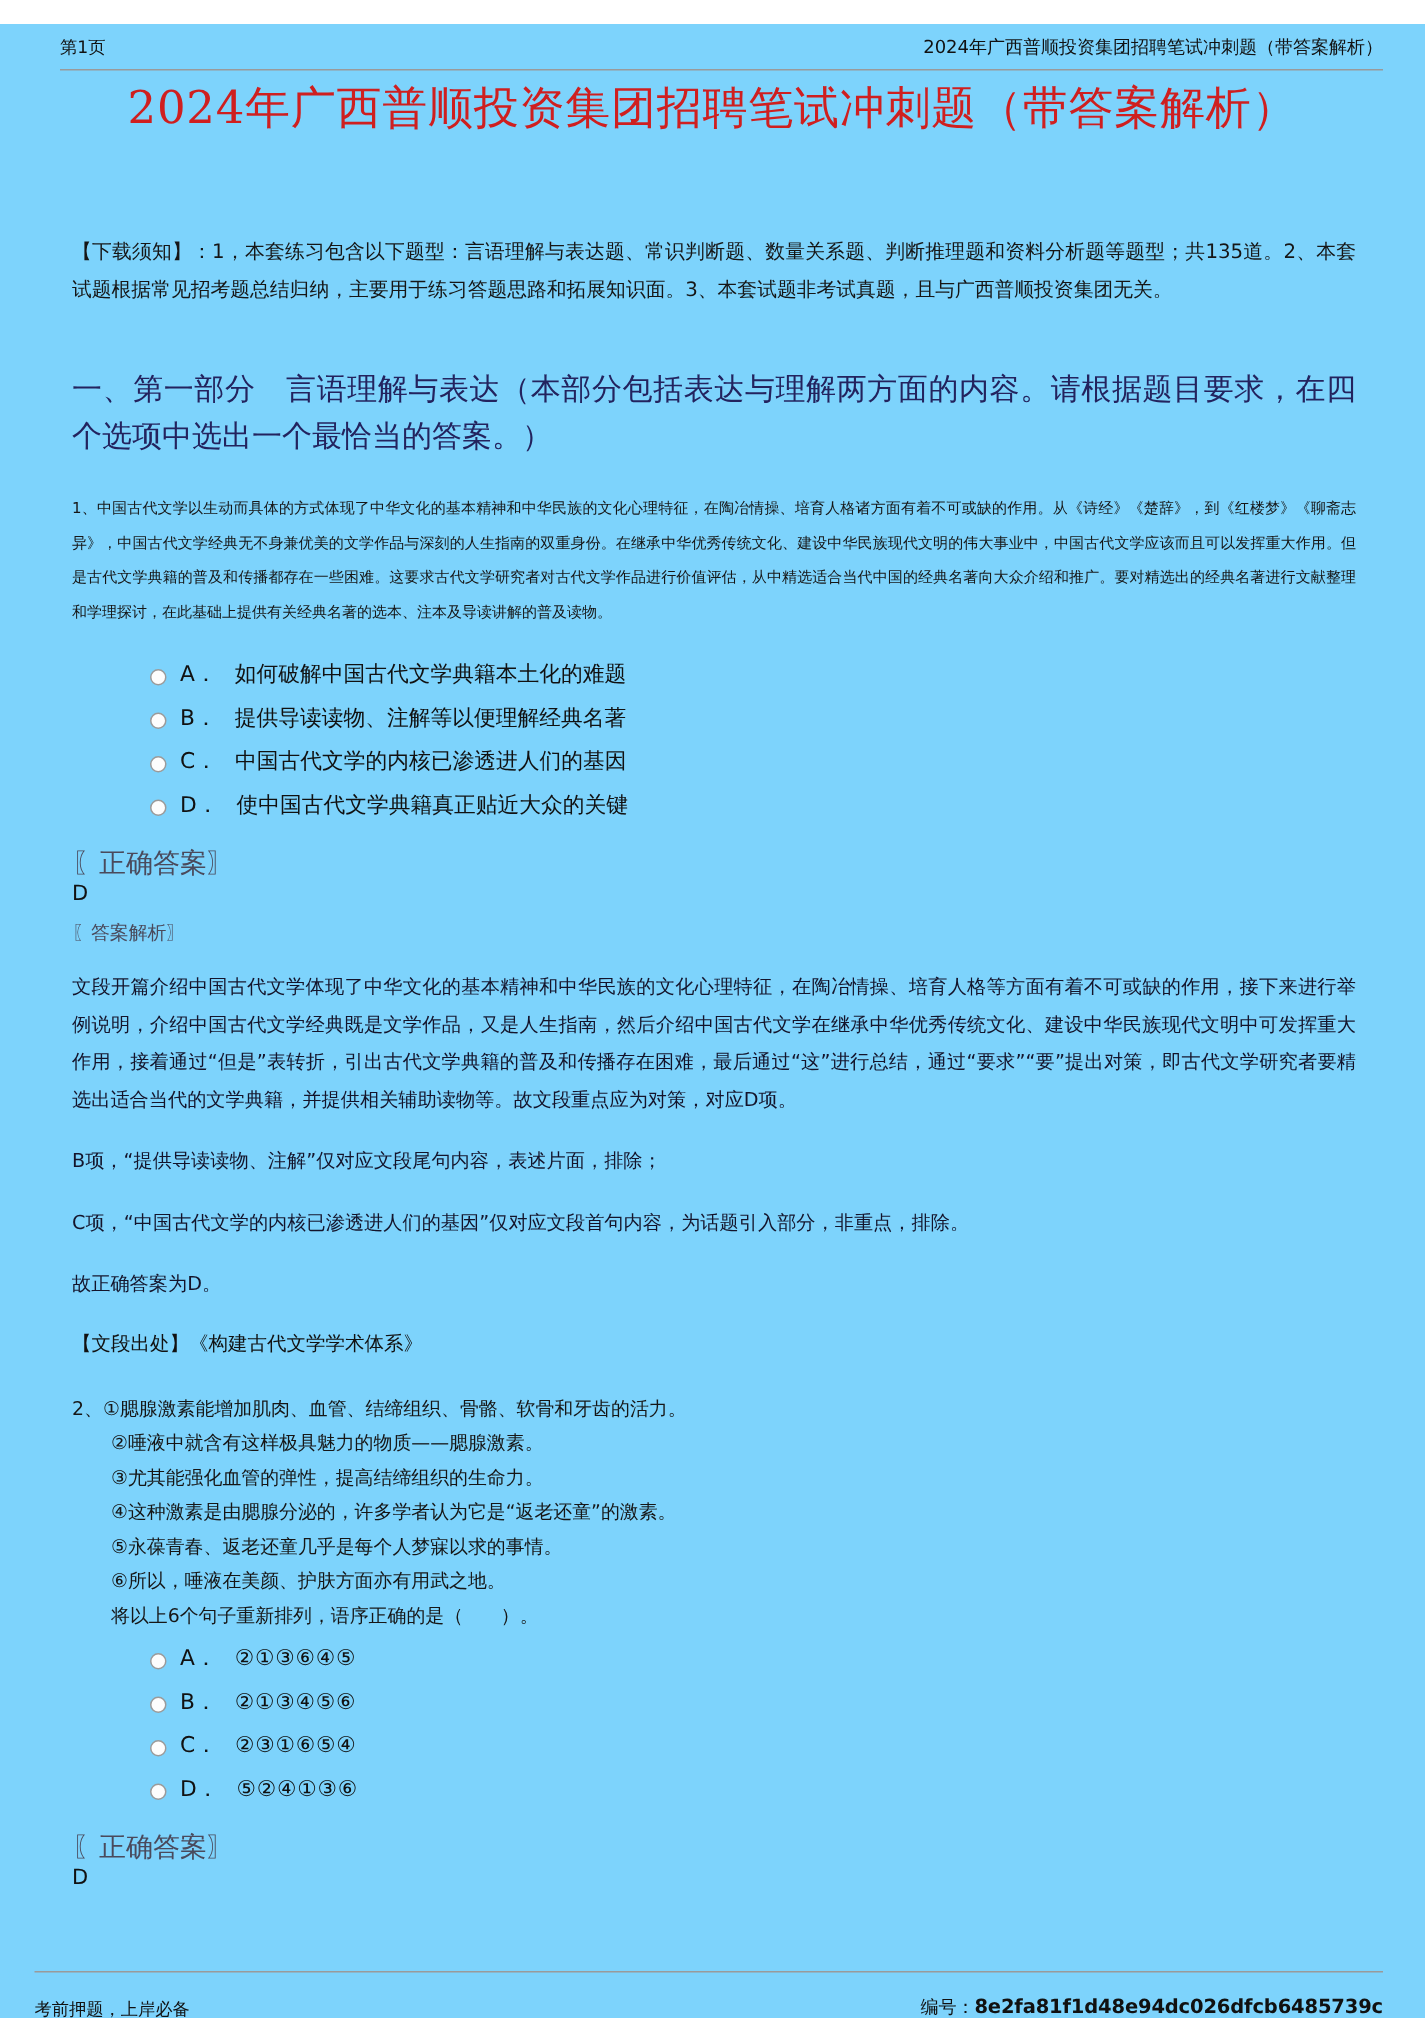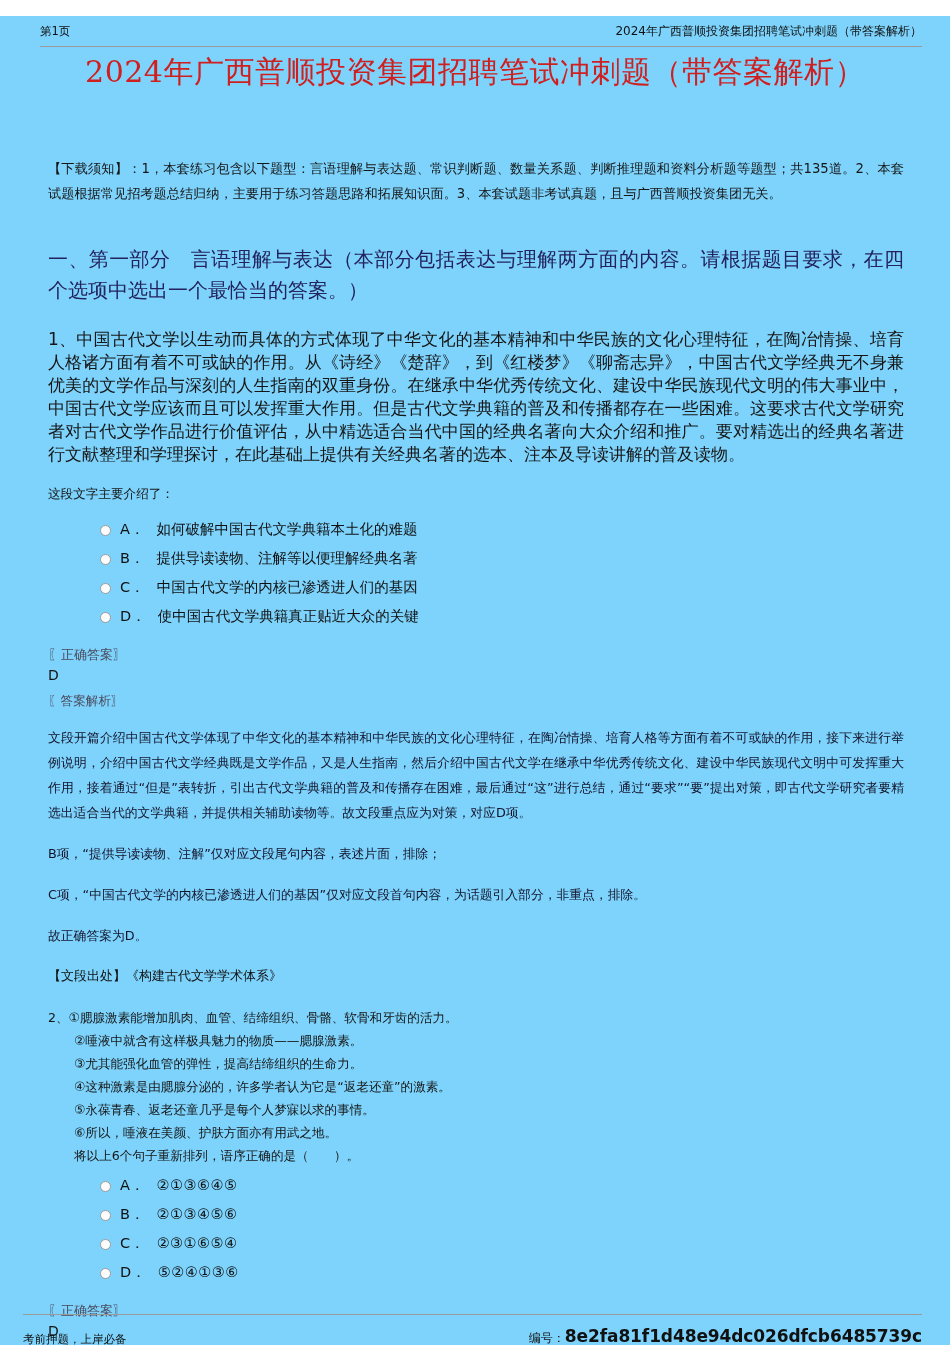--- a/index.html
+++ b/index.html
@@ -78,21 +78,21 @@
     font-size: 20px;
     line-height: 31px;
     color: #23235e;
     margin: 0 0 22px 0;
     font-weight: 400;
     text-align: justify;
     font-family: "DejaVu Serif", "Liberation Serif", serif;
   }
 
   .q-stem {
-    font-size: 17px;
+    font-size: 10px;
     line-height: 23px;
     color: #161616;
     text-align: justify;
     margin: 0 0 16px 0;
   }
 
   .q-ask {
     font-size: 12.6px;
     line-height: 23px;
     color: #161616;
@@ -147,21 +147,21 @@
   .opt-text {
     font-size: 14.5px;
     color: #111111;
   }
   .opt-text.circled {
     letter-spacing: 0.5px;
   }
 
   
   .ans-label {
-    font-size: 13px;
+    font-size: 18px;
     line-height: 20px;
     color: #4a4a5c;
     margin: 10px 0 0 0;
   }
   .ans-value {
     font-size: 14px;
     line-height: 20px;
     color: #111111;
     margin: 0 0 4px 0;
   }
@@ -198,21 +198,21 @@
     justify-content: space-between;
     font-size: 11.5px;
     color: #111111;
     padding-top: 6px;
   }
   .running-footer .ftr-right {
     font-size: 12px;
   }
   .running-footer .ftr-code {
     font-weight: bold;
-    font-size: 17px;
+    font-size: 13px;
     letter-spacing: -0.1px;
   }
 </style>
 </head>
 <body>
 
 <div class="page">
 
   <div class="running-header">
     <span class="hdr-left">第1页</span>
@@ -225,21 +225,20 @@
 
     <p class="notice">【下载须知】：1，本套练习包含以下题型：言语理解与表达题、常识判断题、数量关系题、判断推理题和资料分析题等题型；共135道。2、本套试题根据常见招考题总结归纳，主要用于练习答题思路和拓展知识面。3、本套试题非考试真题，且与广西普顺投资集团无关。</p>
 
     <h2 class="section-heading">一、第一部分　言语理解与表达（本部分包括表达与理解两方面的内容。请根据题目要求，在四个选项中选出一个最恰当的答案。）</h2>
 
     <div>
       <p class="q-stem">
         <span>1、</span><span>中国古代文学以生动而具体的方式体现了中华文化的基本精神和中华民族的文化心理特征，在陶冶情操、培育人格诸方面有着不可或缺的作用。从《诗经》《楚辞》，到《红楼梦》《聊斋志异》，中国古代文学经典无不身兼优美的文学作品与深刻的人生指南的双重身份。在继承中华优秀传统文化、建设中华民族现代文明的伟大事业中，中国古代文学应该而且可以发挥重大作用。但是古代文学典籍的普及和传播都存在一些困难。这要求古代文学研究者对古代文学作品进行价值评估，从中精选适合当代中国的经典名著向大众介绍和推广。要对精选出的经典名著进行文献整理和学理探讨，在此基础上提供有关经典名著的选本、注本及导读讲解的普及读物。</span>
       </p>
 
-      <p class="q-ask">这段文字主要介绍了：</p>
 
       <ul class="options">
         <li class="option">
           <span class="radio"></span>
           <span class="opt-letter">A．</span>
           <span class="opt-text">如何破解中国古代文学典籍本土化的难题</span>
         </li>
         <li class="option">
           <span class="radio"></span>
           <span class="opt-letter">B．</span>

